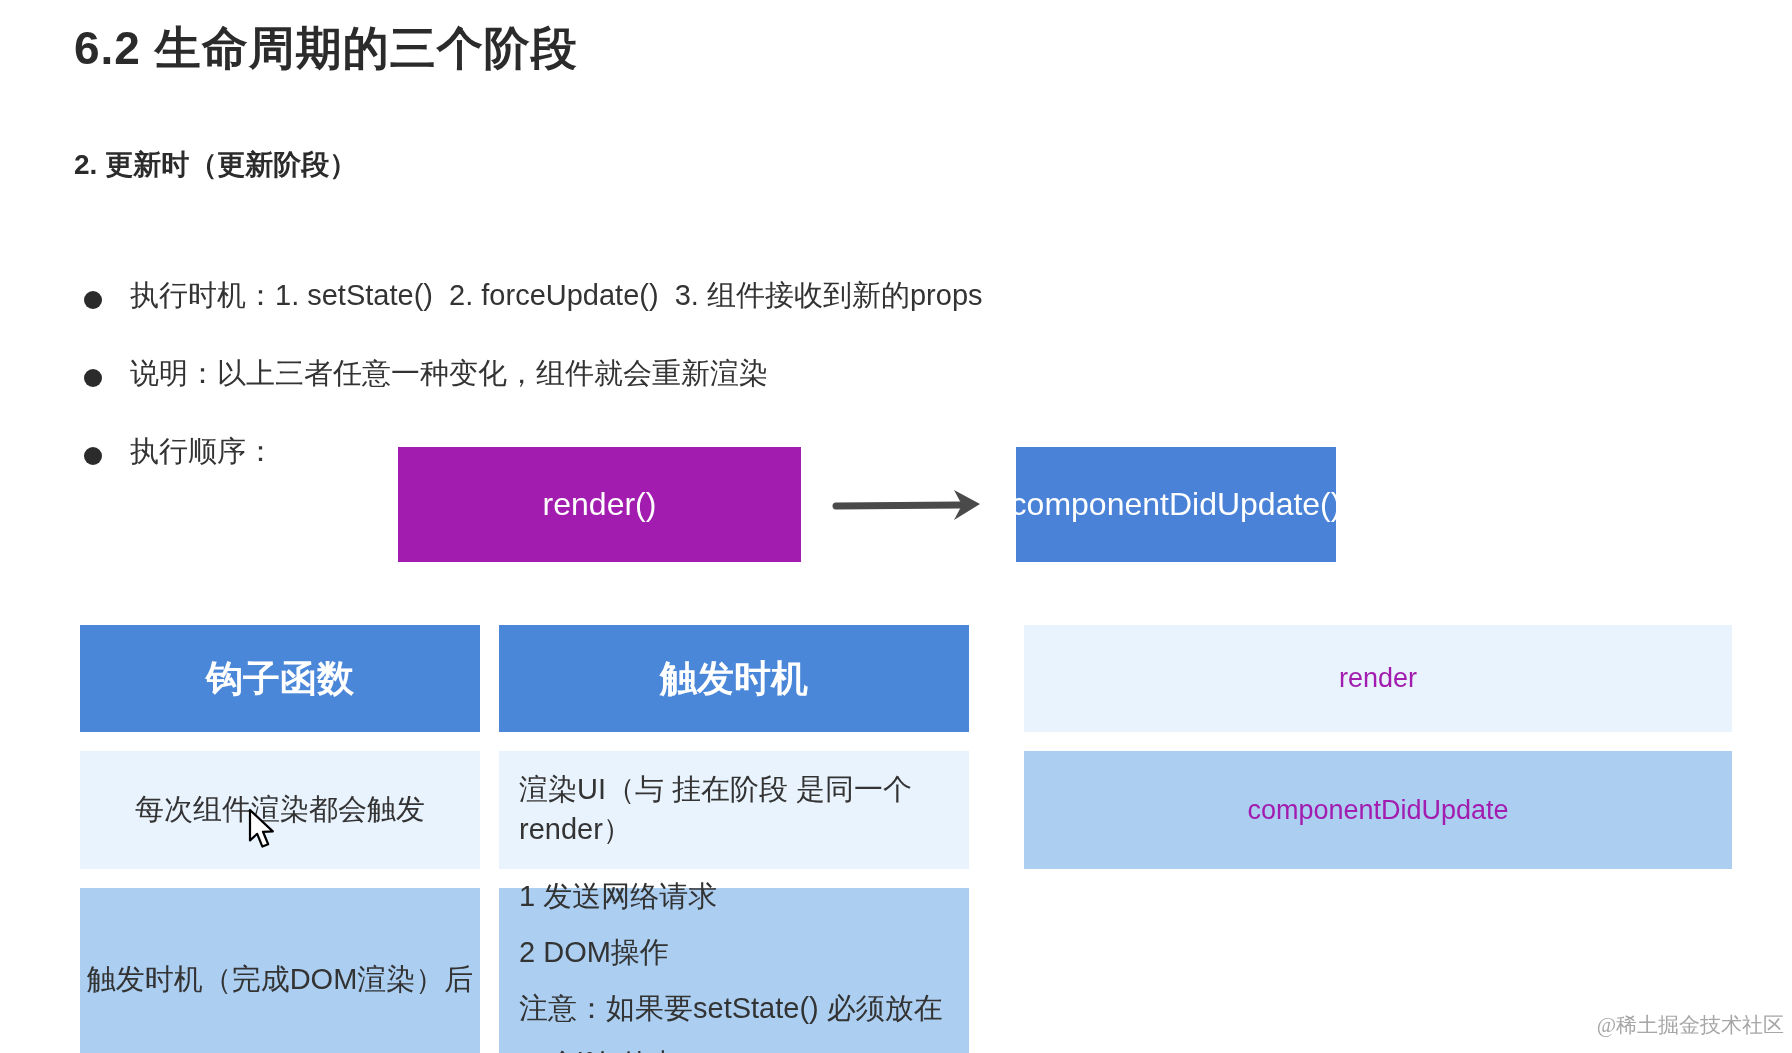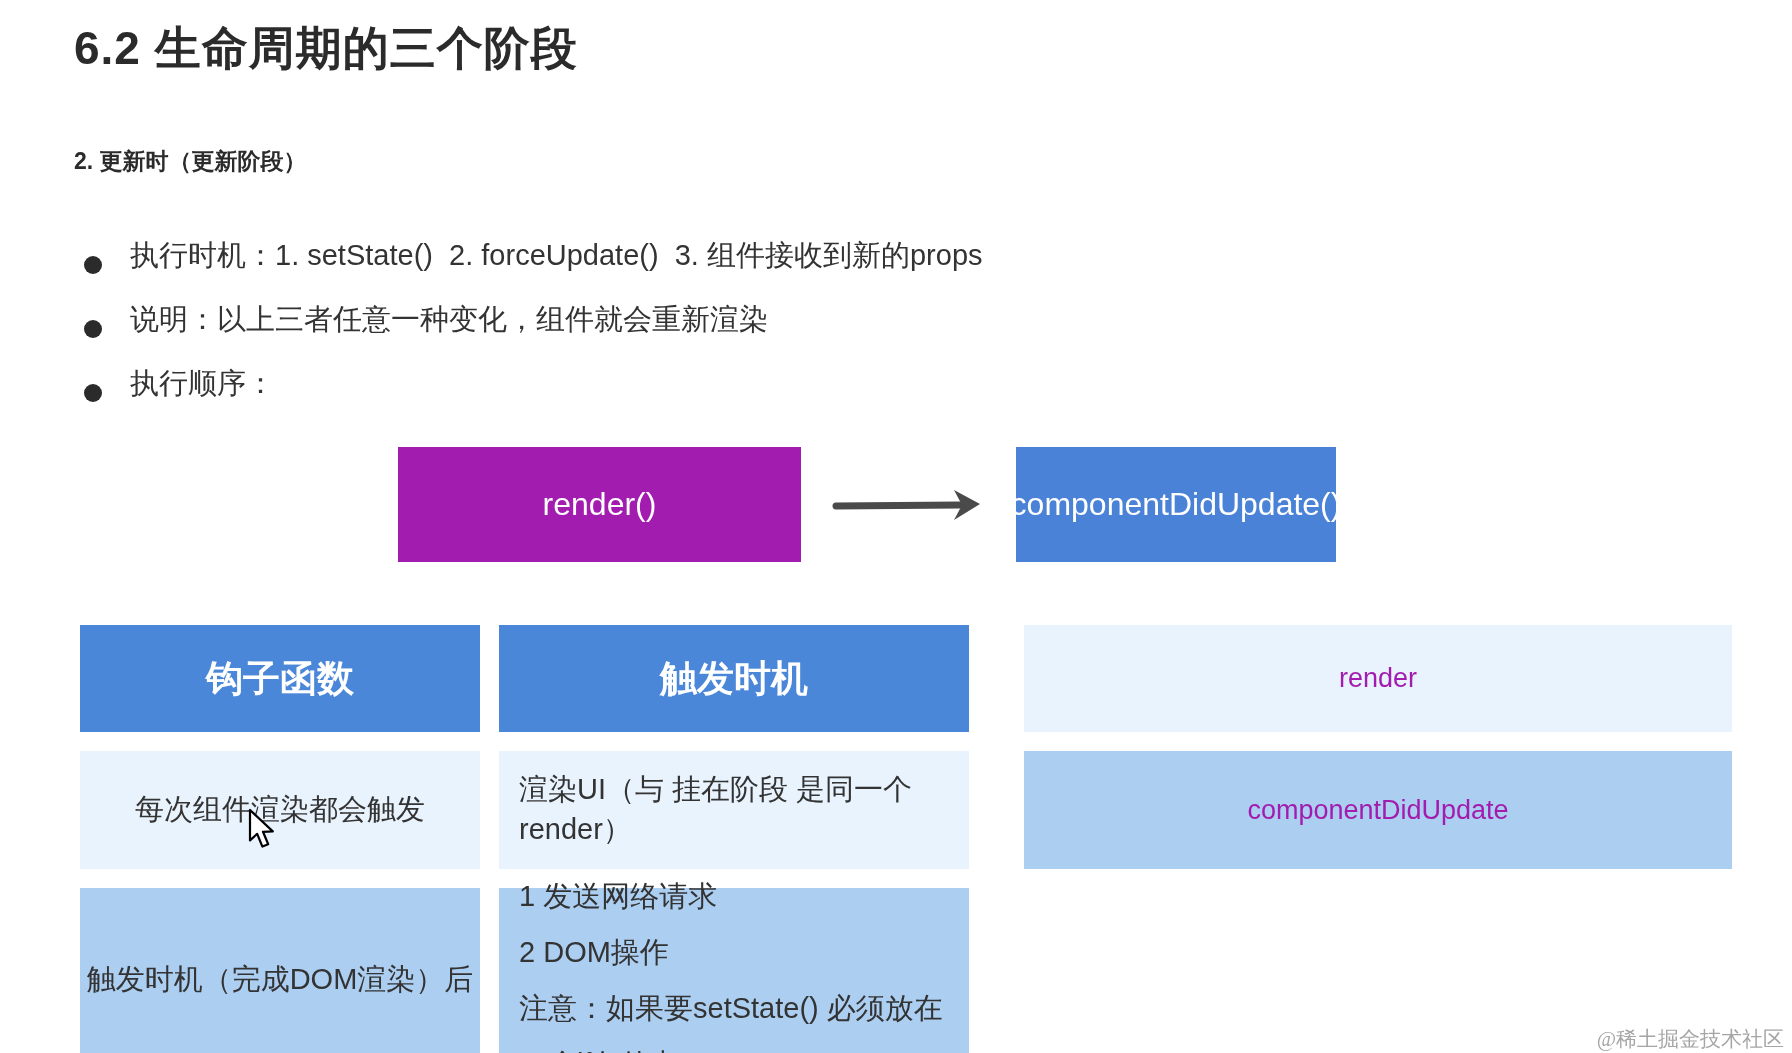--- a/index.html
+++ b/index.html
@@ -13,31 +13,31 @@
   .page { position: relative; width: 1792px; height: 1053px; }
 
   .page-title {
     position: absolute; left: 74px; top: 18px;
     font-size: 46px; font-weight: 700; color: #2b2b2b;
     letter-spacing: 1px;
     text-align: right;
   }
   .section-heading {
     position: absolute; left: 74px; top: 146px;
-    font-size: 23px; font-weight: 700; color: #2b2b2b;
+    font-size: 28px; font-weight: 700; color: #2b2b2b;
   }
 
   .bullet-list {
     position: absolute; left: 84px; top: 236px;
     list-style: none; margin: 0; padding: 0;
   }
   .bullet-item {
-    display: flex; align-items: flex-end;
+    display: flex; align-items: center;
     margin-bottom: 26px;
-    font-size: 29px; line-height: 38px;
+    font-size: 29px; line-height: 38px; margin-top: 40px;
   }
   .bullet-dot {
     width: 18px; height: 18px; border-radius: 50%;
     background: #2b2b2b; margin: 10px 28px 0 0; flex: none;
   }
   .bullet-text { white-space: pre-wrap; }
 
   .flow-node {
     position: absolute; top: 447px; height: 115px;
     display: flex; align-items: center; justify-content: center;
@@ -66,21 +66,21 @@
   .cell.mono {
     font-family: Liberation Sans, sans-serif;
     font-size: 27px; color: #a21caf; margin-left: 36px;
   }
   .cell.left { justify-content: flex-start; padding-left: 20px; box-sizing: border-box; }
   .row1 { background: #e9f3fd; }
   .row2 { background: #abcef1; }
   .effect-lines { line-height: 56px; font-size: 29px; }
 
   .watermark {
-    position: absolute; right: 8px; bottom: 0;
+    position: absolute; right: 8px; bottom: 14px;
     font-family: "Liberation Serif", serif;
     font-size: 21px; color: #a6a6a6;
   }
   .cursor { position: absolute; left: 248px; top: 808px; }
 </style>
 </head>
 <body>
 
 <div class="page">
 

